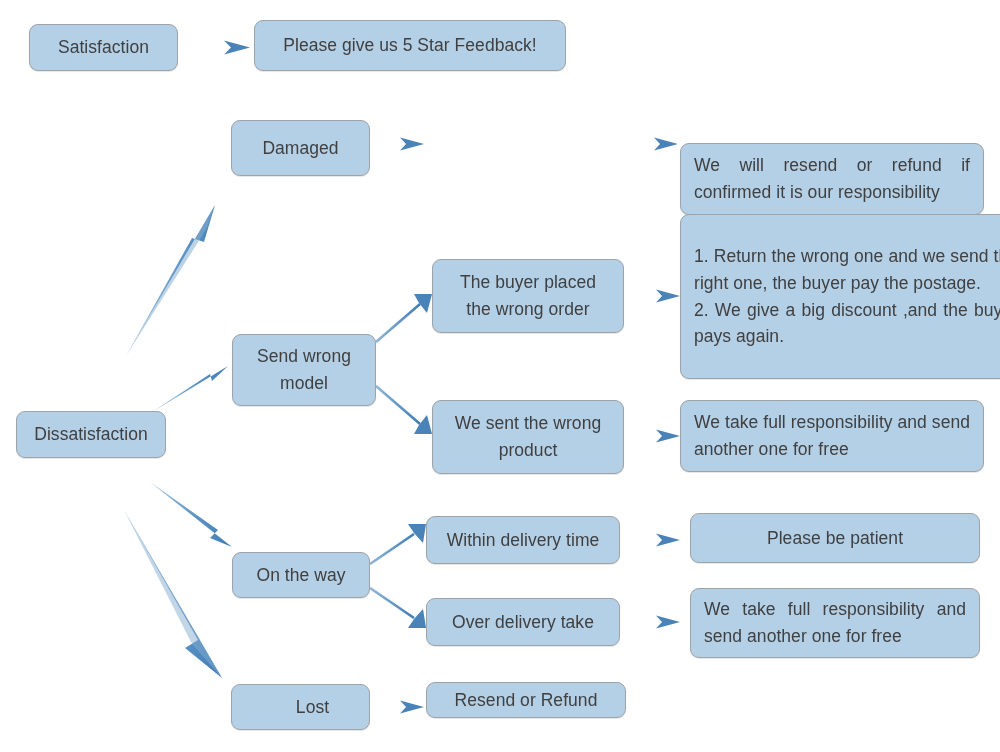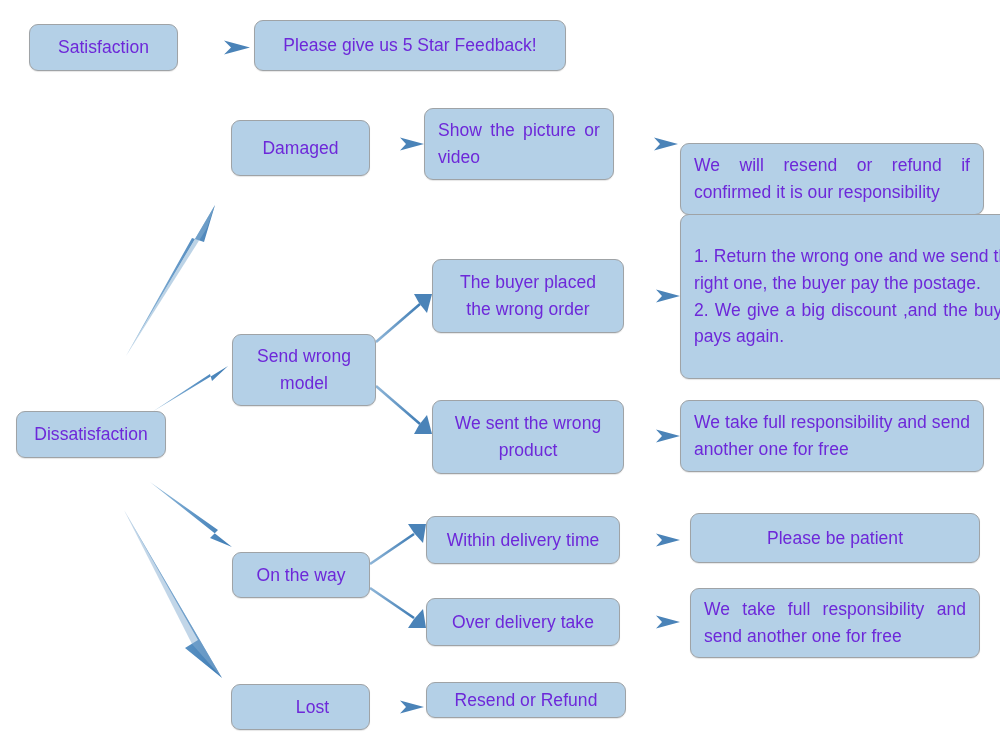--- a/index.html
+++ b/index.html
@@ -19,21 +19,21 @@
     left:0;top:0;
     width:1000px;height:752px;
     pointer-events:none;
   }
   .node{
     position:absolute;
     box-sizing:border-box;
     background:#b4d0e7;
     border:1.4px solid #9fa3a6;
     border-radius:9px;
-    color:#6d28d9;
+    color:#404040;
     display:flex;
     align-items:center;
     box-shadow:0 1px 1px rgba(0,0,0,0.10);
   }
   .node .txt{
     width:100%;
     padding:0 13px;
     box-sizing:border-box;
     line-height:1.52;
     font-size:17.5px;
@@ -148,23 +148,20 @@
   </div>
 
   <div class="node c" style="left:16px;top:411px;width:150px;height:47px;">
     <span class="txt">Dissatisfaction</span>
   </div>
 
   <div class="node c" style="left:231px;top:120px;width:139px;height:56px;">
     <span class="txt">Damaged</span>
   </div>
 
-  <div class="node j" style="left:424px;top:108px;width:190px;height:72px;">
-    <span class="txt">Show the picture or video</span>
-  </div>
 
   <div class="node j" style="left:680px;top:108px;width:304px;height:72px;margin-top:35px;">
     <span class="txt">We will resend or refund if confirmed it is our responsibility</span>
   </div>
 
   <div class="node c" style="left:232px;top:334px;width:144px;height:72px;">
     <span class="txt">Send wrong model</span>
   </div>
 
   <div class="node c" style="left:432px;top:259px;width:192px;height:74px;">

